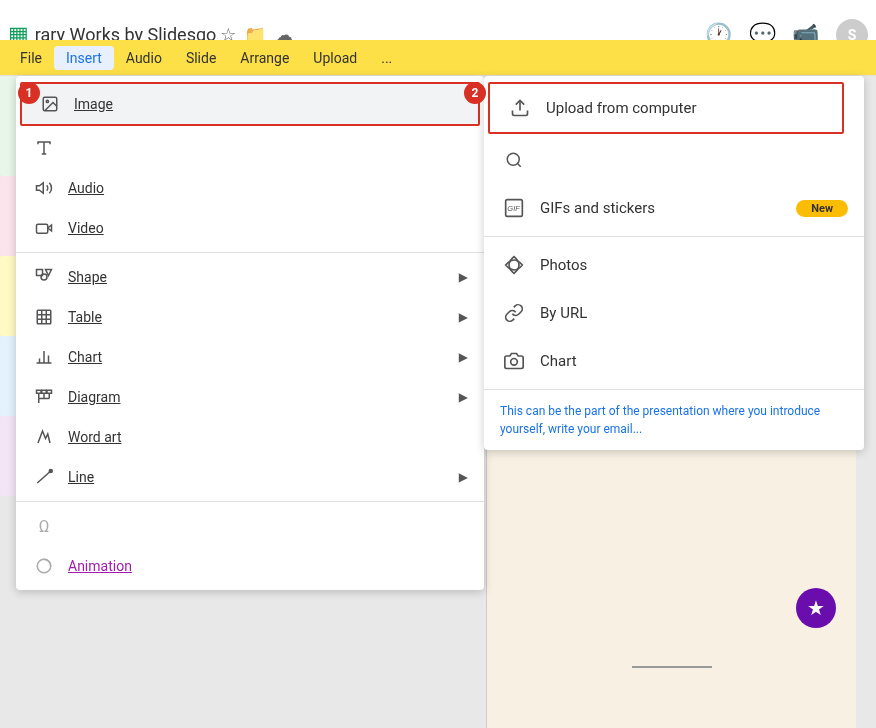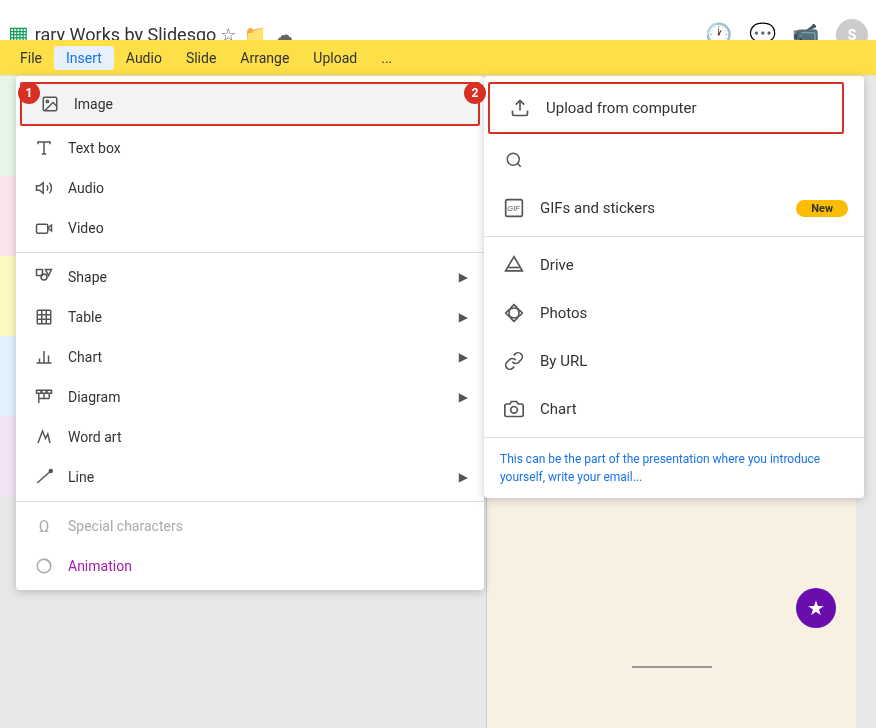--- a/index.html
+++ b/index.html
@@ -100,20 +100,21 @@
       align-items: center;
       justify-content: center;
       font-size: 16px;
       color: #555;
       flex-shrink: 0;
     }
 
     .menu-label {
       flex: 1;
       font-size: 14px;
+      text-decoration: underline;
     }
 
     .menu-arrow {
       color: #555;
       font-size: 12px;
     }
 
     
     .step-badge {
       position: absolute;
@@ -279,21 +280,20 @@
   </div>
 
   <div class="insert-menu-item">
     <div class="menu-icon">
       <svg width="18" height="18" viewBox="0 0 24 24" fill="none" stroke="#555" stroke-width="2">
         <polyline points="4,7 4,4 20,4 20,7"></polyline>
         <line x1="9" y1="20" x2="15" y2="20"></line>
         <line x1="12" y1="4" x2="12" y2="20"></line>
       </svg>
     </div>
-    <span class="menu-label">Text box</span>
   </div>
 
   <div class="insert-menu-item">
     <div class="menu-icon">
       <svg width="18" height="18" viewBox="0 0 24 24" fill="none" stroke="#555" stroke-width="2">
         <polygon points="11,5 6,9 2,9 2,15 6,15 11,19"></polygon>
         <path d="M15.54,8.46a5,5,0,0,1,0,7.07"></path>
         <path d="M19.07,4.93a10,10,0,0,1,0,14.14"></path>
       </svg>
     </div>
@@ -386,21 +386,20 @@
       </svg>
     </div>
     <span class="menu-label">Line</span>
     <span class="menu-arrow">▶</span>
   </div>
 
   <div class="menu-divider"></div>
 
   <div class="insert-menu-item" style="color:#aaa;">
     <div class="menu-icon" style="color:#aaa;">Ω</div>
-    <span class="menu-label">Special characters</span>
   </div>
 
   <div class="insert-menu-item" style="color:#a21caf;">
     <div class="menu-icon" style="color:#aaa;">
       <svg width="18" height="18" viewBox="0 0 24 24" fill="none" stroke="#aaa" stroke-width="2">
         <circle cx="12" cy="12" r="9"></circle>
         <path d="M12,3 A9,9,0,0,1,21,12"></path>
       </svg>
     </div>
     <span class="menu-label">Animation</span>
@@ -439,29 +438,20 @@
         <rect x="2" y="2" width="20" height="20" rx="2"></rect>
         <text x="4" y="16" font-size="9" fill="#555" stroke="none" font-family="Arial">GIF</text>
       </svg>
     </div>
     <span class="submenu-label">GIFs and stickers</span>
     <span class="new-badge">New</span>
   </div>
 
   <div class="submenu-divider"></div>
 
-  <div class="submenu-item">
-    <div class="submenu-icon">
-      <svg width="20" height="20" viewBox="0 0 24 24" fill="none" stroke="#555" stroke-width="2">
-        <path d="M12,2 L22,19 H2 L12,2Z"></path>
-        <path d="M5,15 L19,15"></path>
-      </svg>
-    </div>
-    <span class="submenu-label">Drive</span>
-  </div>
 
   <div class="submenu-item">
     <div class="submenu-icon">
       <svg width="20" height="20" viewBox="0 0 24 24" fill="none" stroke="#555" stroke-width="2">
         <path d="M12,2 C12,2 6,7 6,12 C6,17 12,22 12,22 C12,22 18,17 18,12 C18,7 12,2 12,2Z"></path>
         <path d="M2,12 C2,12 7,6 12,6 C17,6 22,12 22,12 C22,12 17,18 12,18 C7,18 2,12 2,12Z"></path>
       </svg>
     </div>
     <span class="submenu-label">Photos</span>
   </div>

